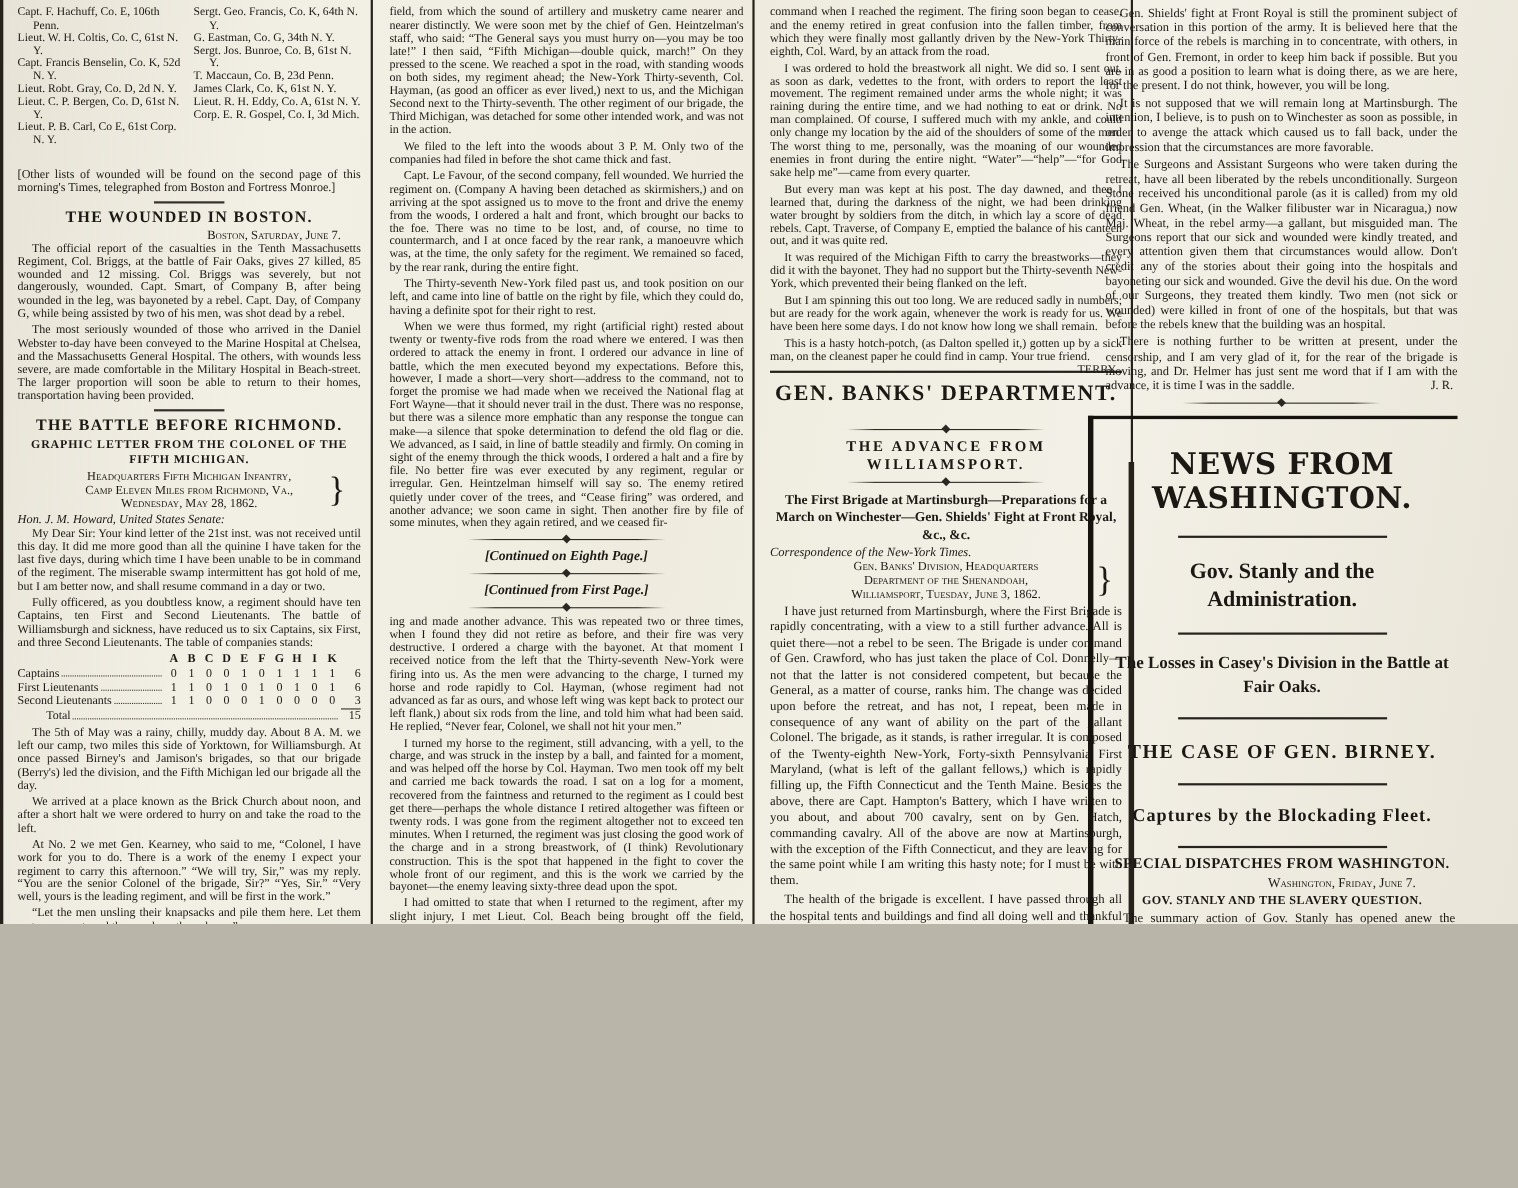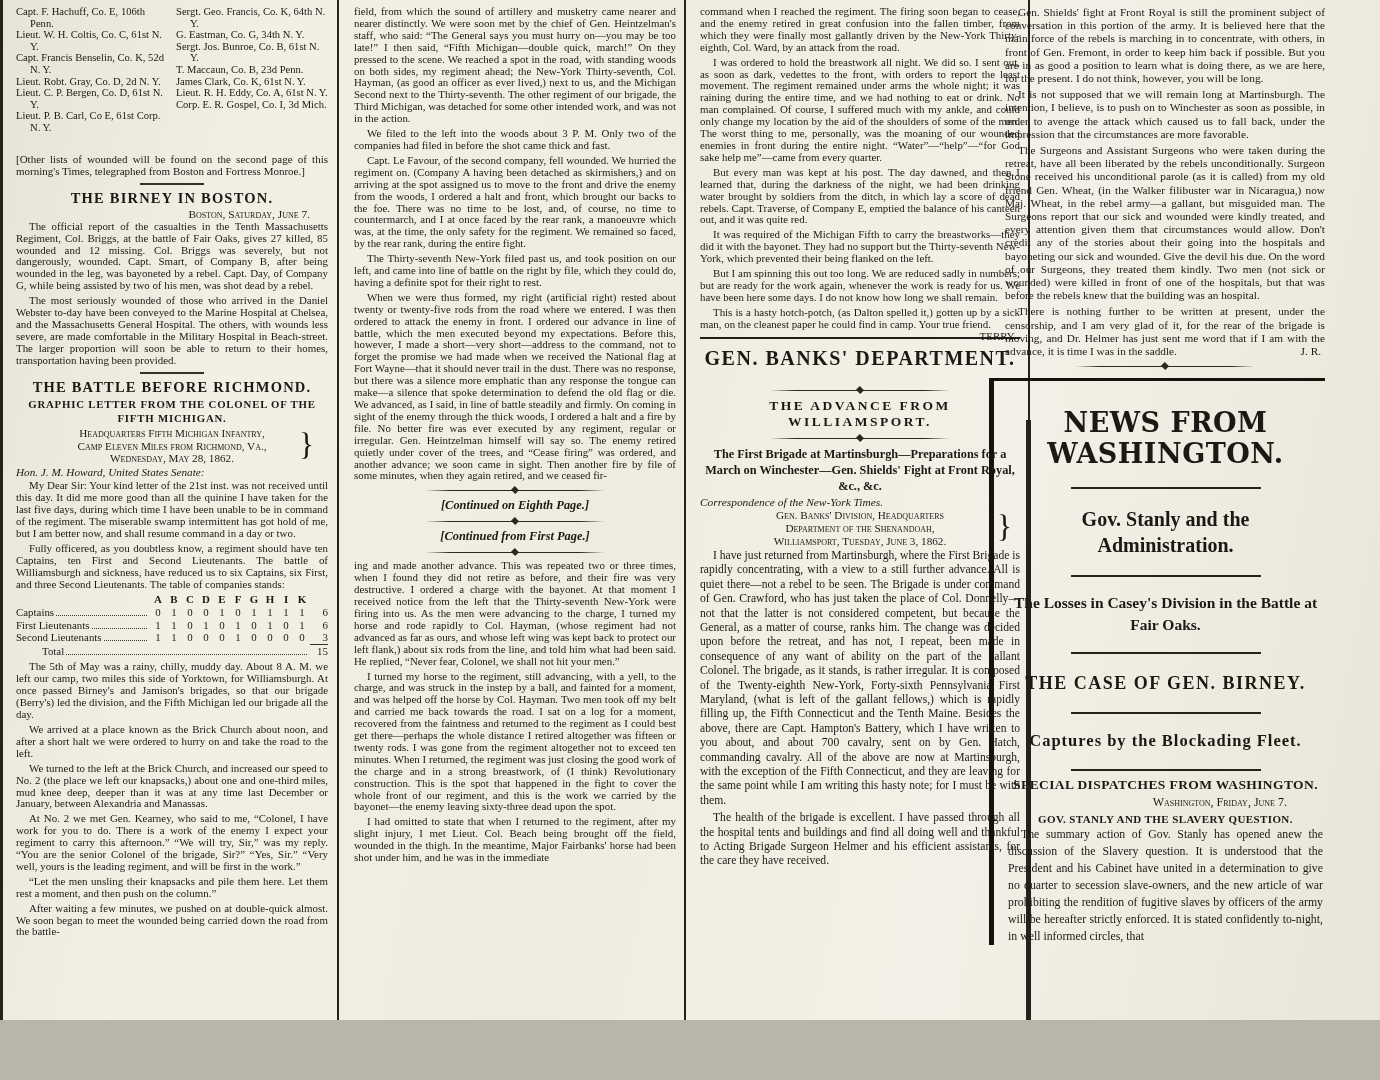--- a/index.html
+++ b/index.html
@@ -1,16 +1,16 @@
 <!DOCTYPE html>
 <html><head>
 <meta charset="utf-8">
 <style>
   html,body{margin:0;padding:0;background:#b9b5a8;}
-  .page{position:relative;width:1380px;height:1020px;margin:0 auto;overflow:hidden;
+  .page{position:relative;width:1380px;height:840px;margin:0 auto;overflow:hidden;
         background:linear-gradient(100deg,#e7e3d6 0%,#f2efe5 18%,#efecdf 45%,#f3f0e7 70%,#e9e5d8 100%);
         font-family:"Liberation Serif","DejaVu Serif",serif;color:#1c1914;}
   
   .vr{position:absolute;background:#26221b;}
   .col{position:absolute;top:0;height:1080px;overflow:hidden;box-sizing:border-box;padding:6px 10px 0 12px;}
   .col1{left:4px;width:334px;}
   .col2{left:342px;width:344px;}
   .col3{left:688px;width:342px;}
   .col4{left:989px;width:346px;padding-left:16px;}
   p{margin:0;}
@@ -91,21 +91,21 @@
           <p class="cas">Sergt. Jos. Bunroe, Co. B, 61st N. Y.</p>
           <p class="cas">T. Maccaun, Co. B, 23d Penn.</p>
           <p class="cas">James Clark, Co. K, 61st N. Y.</p>
           <p class="cas">Lieut. R. H. Eddy, Co. A, 61st N. Y.</p>
           <p class="cas">Corp. E. R. Gospel, Co. I, 3d Mich.</p>
         </div>
     </div>
     <p class="note">[Other lists of wounded will be found on the second page of this morning's Times, telegraphed from Boston and Fortress Monroe.]</p>
     <div class="r1"></div>
 
-    <h2 class="h-a">THE BIRNEY IN BOSTON.</h2>
+    <h2 class="h-a">THE WOUNDED IN BOSTON.</h2>
     <p class="dl-right">Boston, Saturday, June 7.</p>
     <p class="bd letter">The official report of the casualties in the Tenth Massachusetts Regiment, Col. Briggs, at the battle of Fair Oaks, gives 27 killed, 85 wounded and 12 missing. Col. Briggs was severely, but not dangerously, wounded. Capt. Smart, of Company B, after being wounded in the leg, was bayoneted by a rebel. Capt. Day, of Company G, while being assisted by two of his men, was shot dead by a rebel.</p>
     <p class="bd letter">The most seriously wounded of those who arrived in the Daniel Webster to-day have been conveyed to the Marine Hospital at Chelsea, and the Massachusetts General Hospital. The others, with wounds less severe, are made comfortable in the Military Hospital in Beach-street. The larger proportion will soon be able to return to their homes, transportation having been provided.</p>
     <div class="r1"></div>
 
     <h2 class="h-a">THE BATTLE BEFORE RICHMOND.</h2>
     <p class="h-b">GRAPHIC LETTER FROM THE COLONEL OF THE FIFTH MICHIGAN.</p>
     <div class="dlwrap">
       <p class="dl-c">Headquarters Fifth Michigan Infantry,</p>
       <p class="dl-c">Camp Eleven Miles from Richmond, Va.,</p>
@@ -141,21 +141,20 @@
       </div>
       <div class="trow">
         <span style="padding-left:26px;">Total</span>
         <span class="tlead"></span>
         <span class="ttot sum">15</span>
       </div>
     </div>
 
     <p class="bd letter">The 5th of May was a rainy, chilly, muddy day. About 8 A. M. we left our camp, two miles this side of Yorktown, for Williamsburgh. At once passed Birney's and Jamison's brigades, so that our brigade (Berry's) led the division, and the Fifth Michigan led our brigade all the day.</p>
     <p class="bd letter">We arrived at a place known as the Brick Church about noon, and after a short halt we were ordered to hurry on and take the road to the left.</p>
-    <p class="bd letter">We turned to the left at the Brick Church, and increased our speed to No. 2 (the place we left our knapsacks,) about one and one-third miles, mud knee deep, deeper than it was at any time last December or January, between Alexandria and Manassas.</p>
     <p class="bd letter">At No. 2 we met Gen. Kearney, who said to me, “Colonel, I have work for you to do. There is a work of the enemy I expect your regiment to carry this afternoon.” “We will try, Sir,” was my reply. “You are the senior Colonel of the brigade, Sir?” “Yes, Sir.” “Very well, yours is the leading regiment, and will be first in the work.”</p>
     <p class="bd letter">“Let the men unsling their knapsacks and pile them here. Let them rest a moment, and then push on the column.”</p>
     <p class="bd letter">After waiting a few minutes, we pushed on at double-quick almost. We soon began to meet the wounded being carried down the road from the battle-</p>
   </div>
 
   <div class="col col2">
     <p class="bd ni letter">field, from which the sound of artillery and musketry came nearer and nearer distinctly. We were soon met by the chief of Gen. Heintzelman's staff, who said: “The General says you must hurry on—you may be too late!” I then said, “Fifth Michigan—double quick, march!” On they pressed to the scene. We reached a spot in the road, with standing woods on both sides, my regiment ahead; the New-York Thirty-seventh, Col. Hayman, (as good an officer as ever lived,) next to us, and the Michigan Second next to the Thirty-seventh. The other regiment of our brigade, the Third Michigan, was detached for some other intended work, and was not in the action.</p>
     <p class="bd letter">We filed to the left into the woods about 3 P. M. Only two of the companies had filed in before the shot came thick and fast.</p>
     <p class="bd letter">Capt. Le Favour, of the second company, fell wounded. We hurried the regiment on. (Company A having been detached as skirmishers,) and on arriving at the spot assigned us to move to the front and drive the enemy from the woods, I ordered a halt and front, which brought our backs to the foe. There was no time to be lost, and, of course, no time to countermarch, and I at once faced by the rear rank, a manoeuvre which was, at the time, the only safety for the regiment. We remained so faced, by the rear rank, during the entire fight.</p>
     <p class="bd letter">The Thirty-seventh New-York filed past us, and took position on our left, and came into line of battle on the right by file, which they could do, having a definite spot for their right to rest.</p>

